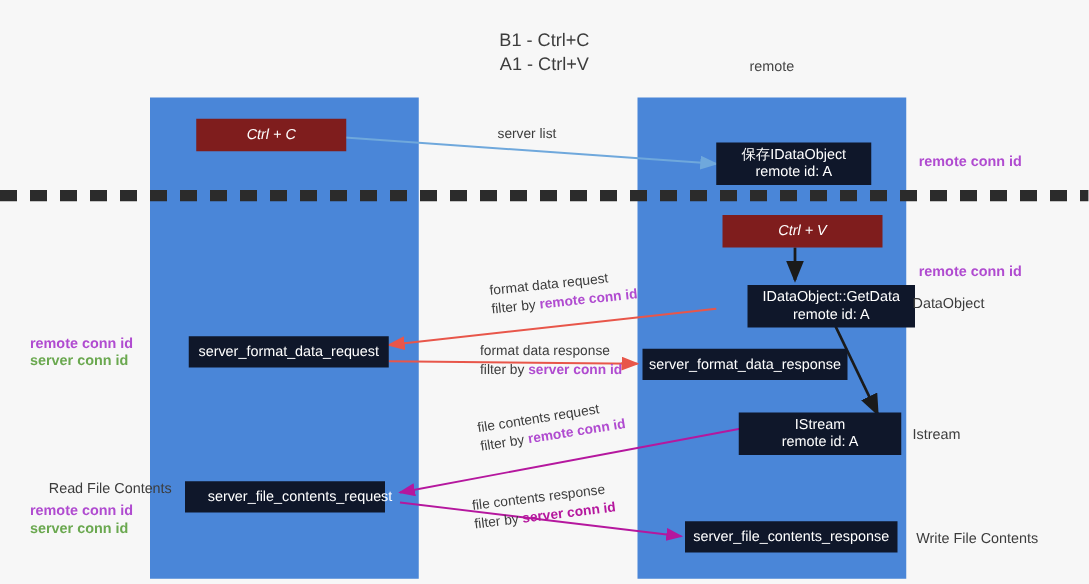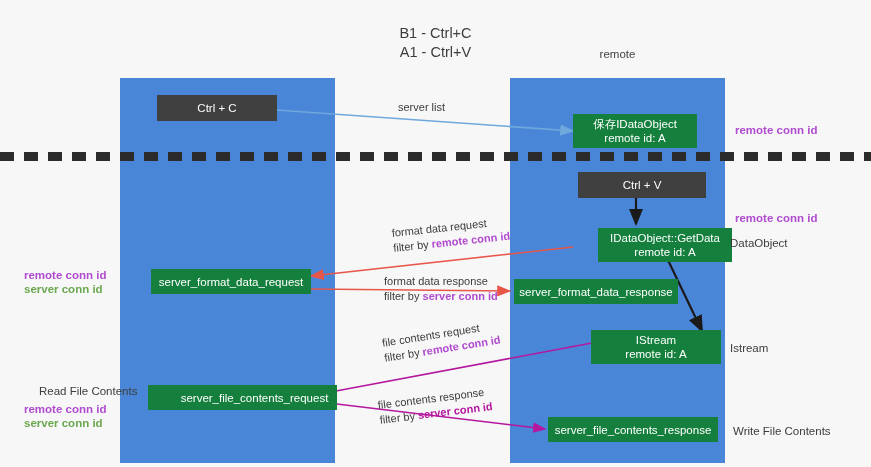--- a/index.html
+++ b/index.html
@@ -51,22 +51,22 @@
     display: flex;
     flex-direction: column;
     align-items: center;
     justify-content: center;
     color: #ffffff;
     font-size: 11.5px;
     line-height: 14px;
     text-align: center;
     z-index: 4;
   }
-  .node.green { background: #404040; }
-  .node.orange { background: #15803d; }
+  .node.green { background: #7f1d1d; font-style: italic; }
+  .node.orange { background: #0f172a; }
   .node .ln { display: block; }
 
   .side-label {
     position: absolute;
     font-size: 11.5px;
     line-height: 14px;
     z-index: 5;
   }
   .side-label .ln { display: block; white-space: nowrap; }
   .c-purple { color: #b04bd0; font-weight: bold; }
@@ -182,21 +182,21 @@
 
   <div class="node orange" style="left:514px; top:279px; width:164px; height:25px;">
     <span class="ln">server_format_data_response</span>
   </div>
 
   <div class="node orange" style="left:591px; top:330px; width:130px; height:34px;">
     <span class="ln">IStream</span>
     <span class="ln">remote id: A</span>
   </div>
 
-  <div class="node orange" style="left:148px; top:385px; width:189px; height:25px;padding-left:24px;">
+  <div class="node orange" style="left:148px; top:385px; width:160px; height:25px;padding-left:24px;">
     <span class="ln">server_file_contents_request</span>
   </div>
 
   <div class="node orange" style="left:548px; top:417px; width:170px; height:25px;">
     <span class="ln">server_file_contents_response</span>
   </div>
 
   <div class="edge-label" style="left:398px; top:100px;">
     <span>server list</span>
   </div>

